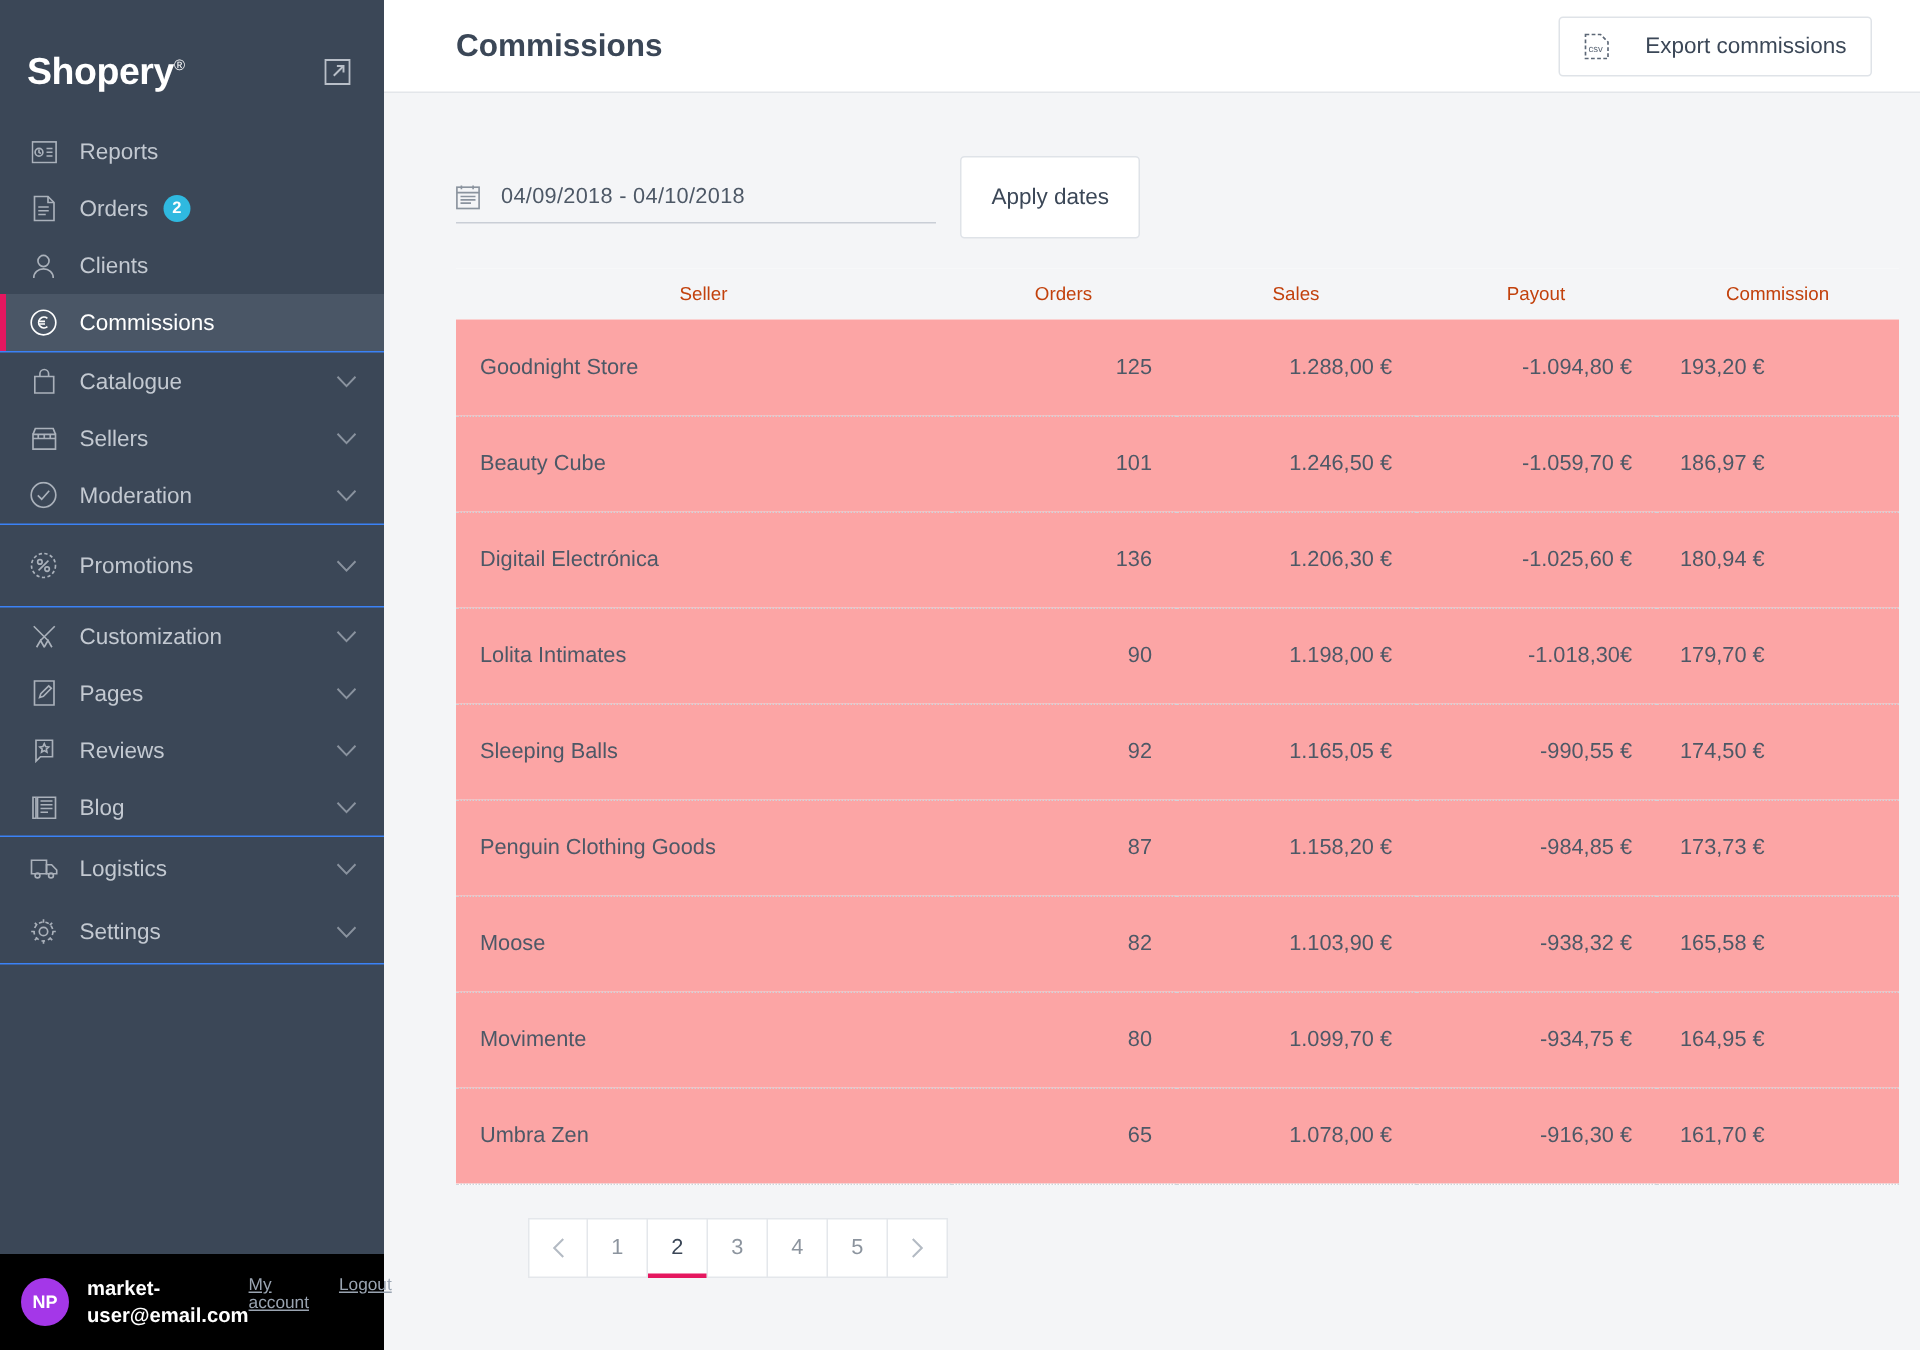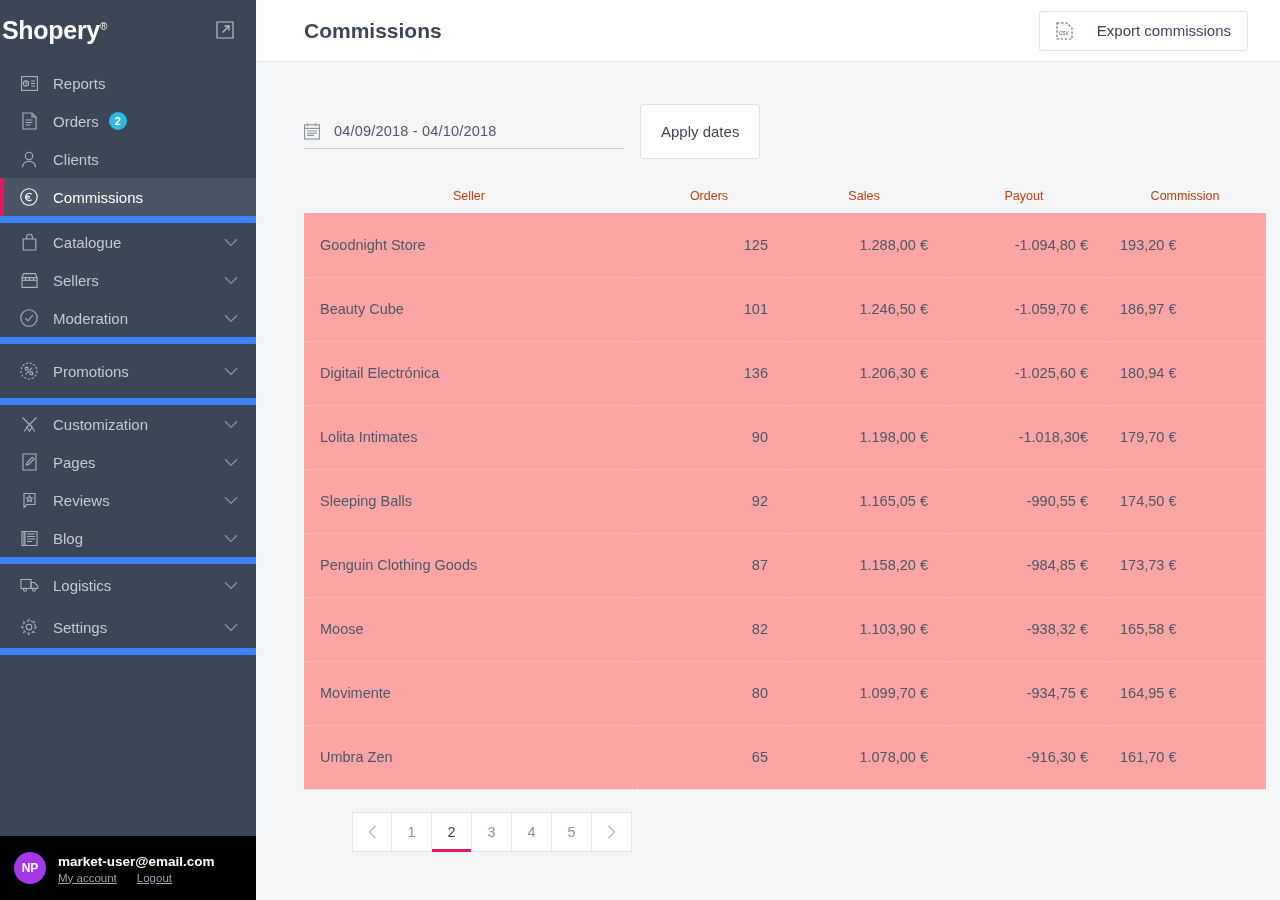--- a/index.html
+++ b/index.html
@@ -15,35 +15,36 @@
   
   .sidebar {
     width: 256px; height: 900px;
     background: #3b4757;
     display: flex; flex-direction: column;
     position: relative; flex-shrink: 0;
   }
   .sidebar-top {
     height: 60px;
     display: flex; align-items: center; justify-content: space-between;
-    padding: 0 22px 0 2px;
+    padding: 0 22px 0 18px;
     flex-shrink: 0;
+    margin-top: 18px;
   }
   .logo {
     color: #ffffff;
     font-size: 25px;
     font-weight: bold;
     letter-spacing: -0.3px;
     position: relative;
     line-height: 1;
   }
   .logo .reg { font-size: 10px; vertical-align: super; font-weight: normal; }
   .ext-icon { width: 18px; height: 18px; opacity: .85; cursor: pointer; }
 
-  .nav-section { border-bottom: 7px solid #3b82f6; }
+  .nav-section { border-bottom: 1px solid #3b82f6; }
   .nav-section:last-of-type { border-bottom: none; }
 
   .nav-item {
     height: 38px;
     display: flex; align-items: center;
     padding-left: 18px; padding-right: 18px;
     color: #c3c9d1;
     font-size: 15px;
     cursor: pointer;
     position: relative;
@@ -82,21 +83,21 @@
     padding: 0 14px;
     flex-shrink: 0;
   }
   .avatar {
     width: 32px; height: 32px; border-radius: 50%;
     background: #a437e8;
     color: #fff; font-size: 12px; font-weight: bold;
     display: flex; align-items: center; justify-content: center;
     flex-shrink: 0; margin-right: 12px;
   }
-  .user-meta { display: flex; flex-direction: column; }
+  .user-meta { display: flex; }
   .user-email { color: #ffffff; font-size: 13.5px; font-weight: bold; line-height: 18px; }
   .user-links { display: flex; gap: 20px; margin-top: 1px; }
   .user-links a {
     color: #9aa4b1; font-size: 11.5px; text-decoration: underline; cursor: pointer;
   }
 
   
   .main { flex: 1; height: 900px; display: flex; flex-direction: column; background: #f4f5f7; min-width: 0; }
   .topbar {
     height: 62px; background: #ffffff;

